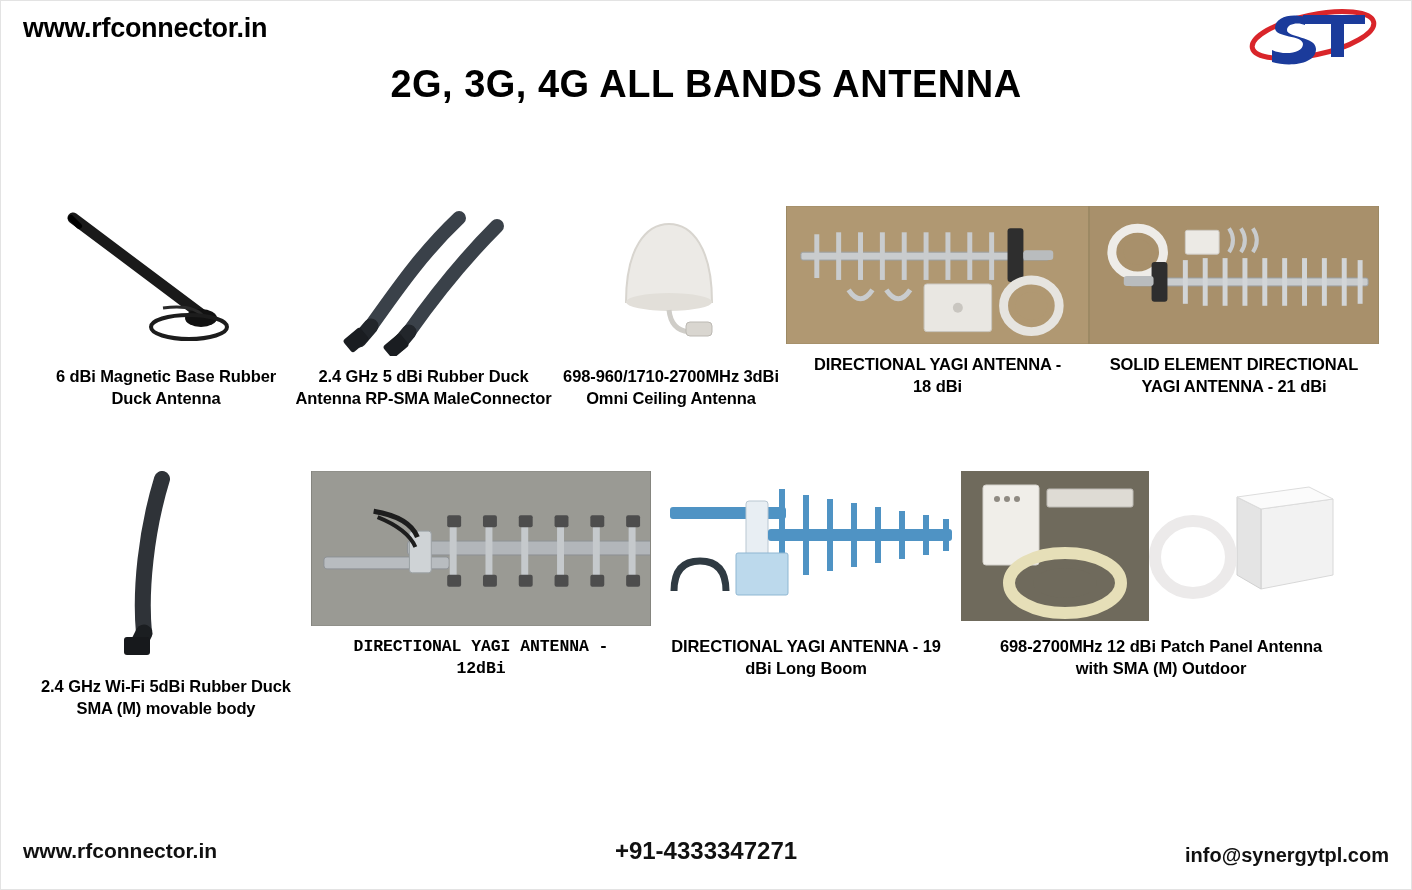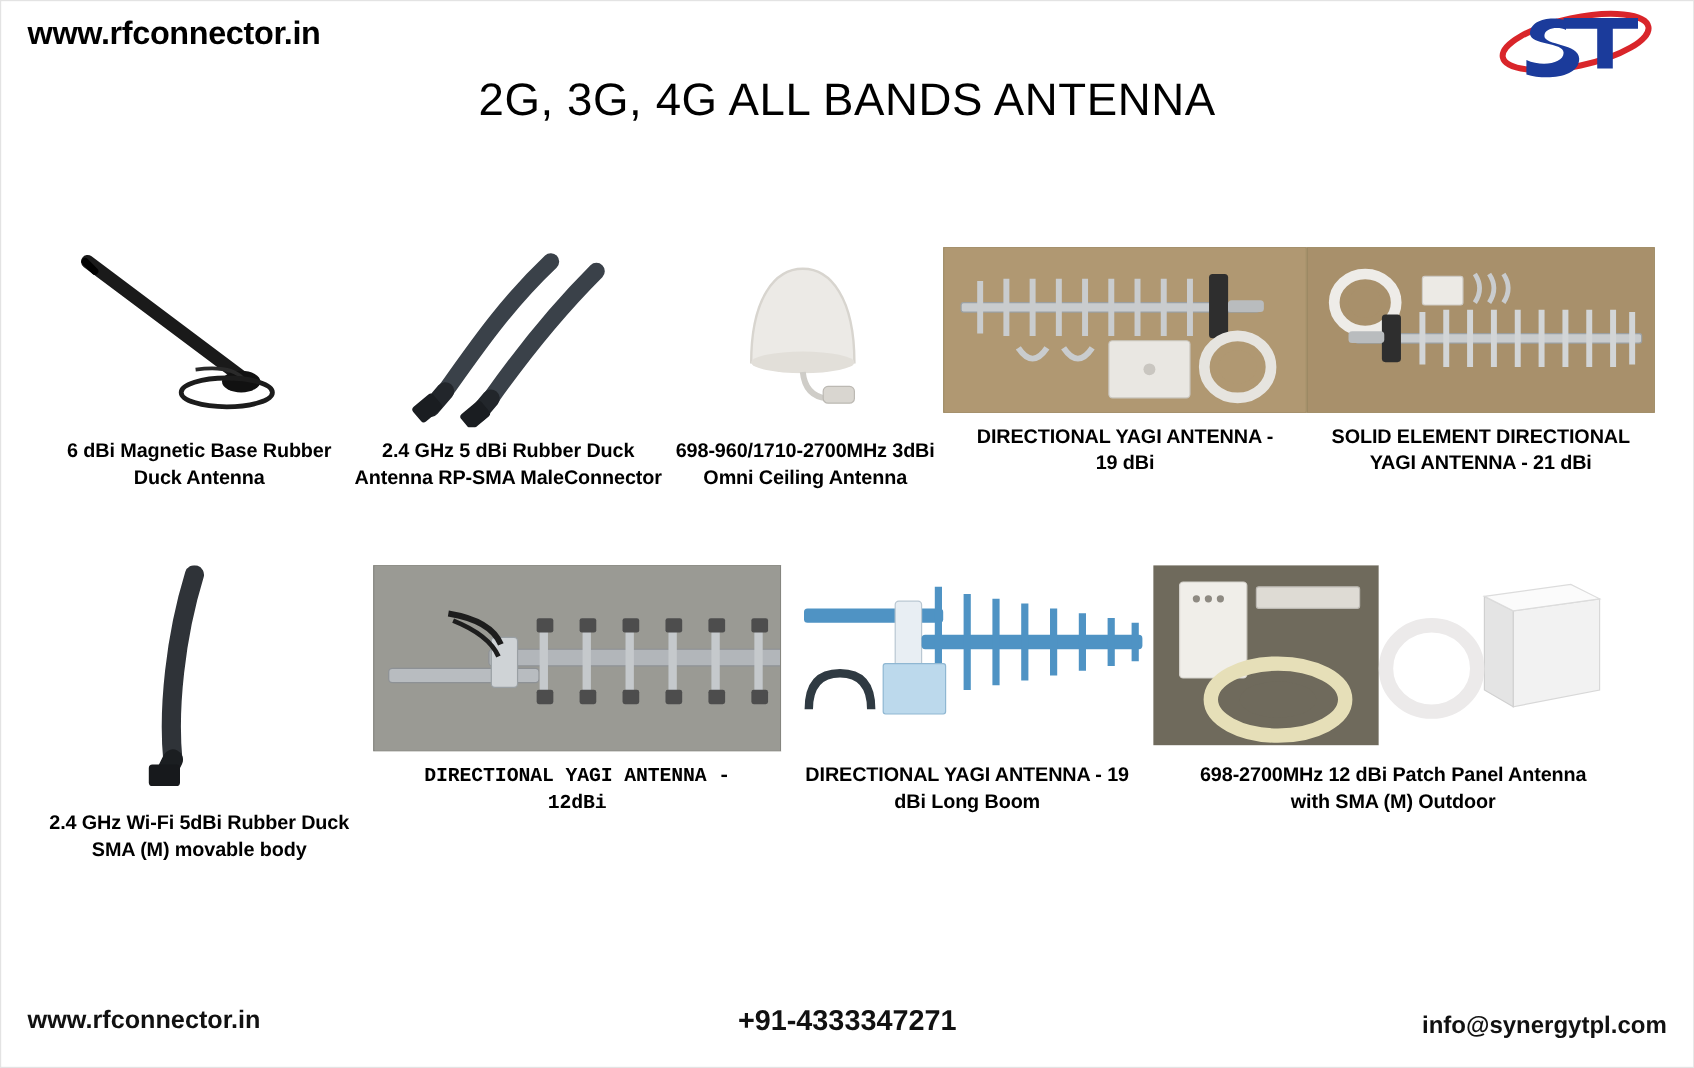--- a/index.html
+++ b/index.html
@@ -29,21 +29,21 @@
   .logo {
     position: absolute;
     right: 28px; top: 4px;
     width: 140px; height: 62px;
   }
   .page-title {
     position: absolute;
     left: 0; right: 0; top: 62px;
     text-align: center;
     font-size: 38px;
-    font-weight: normal;
+    font-weight: bold;
     letter-spacing: 0.5px;
     color: #000;
   }
   
   .row {
     position: absolute;
     display: flex;
     align-items: flex-start;
   }
   .row-1 { left: 40px; top: 205px; width: 1330px; }
@@ -173,21 +173,21 @@
           <rect x="222" y="22" width="16" height="54" rx="3" fill="#2e2e2e"></rect>
           <rect x="238" y="44" width="30" height="10" rx="3" fill="#b9bcbe"></rect>
           <path d="M62 84 q12 18 24 0" stroke="#c9ccce" stroke-width="5" fill="none"></path>
           <path d="M100 84 q12 18 24 0" stroke="#c9ccce" stroke-width="5" fill="none"></path>
           <rect x="138" y="78" width="68" height="48" rx="3" fill="#e9e7e2" stroke="#cac7c0"></rect>
           <circle cx="172" cy="102" r="5" fill="#c9c6c0"></circle>
           <ellipse cx="246" cy="100" rx="28" ry="26" fill="none" stroke="#e6e4df" stroke-width="9"></ellipse>
           <ellipse cx="246" cy="100" rx="16" ry="14" fill="#b09872"></ellipse>
         </svg>
       </div>
-      <div class="caption" style="width:260px;">DIRECTIONAL YAGI ANTENNA - 19 dBi</div>
+      <div class="caption" style="width:260px;">DIRECTIONAL YAGI ANTENNA - 18 dBi</div>
     </div>
 
     <div class="cell" style="width:300px;">
       <div class="img-box photo" style="height:138px;width:290px;">
         <svg width="290" height="138" viewBox="0 0 290 138" xmlns="http://www.w3.org/2000/svg">
           <rect width="290" height="138" fill="#a8906b"></rect>
           <ellipse cx="48" cy="46" rx="26" ry="24" fill="none" stroke="#eeece8" stroke-width="9"></ellipse>
           <ellipse cx="48" cy="46" rx="14" ry="13" fill="#a8906b"></ellipse>
           <rect x="96" y="24" width="34" height="24" rx="2" fill="#eceae5" stroke="#cfccc6"></rect>
           <g stroke="#c9ccce" stroke-width="4" fill="none">

